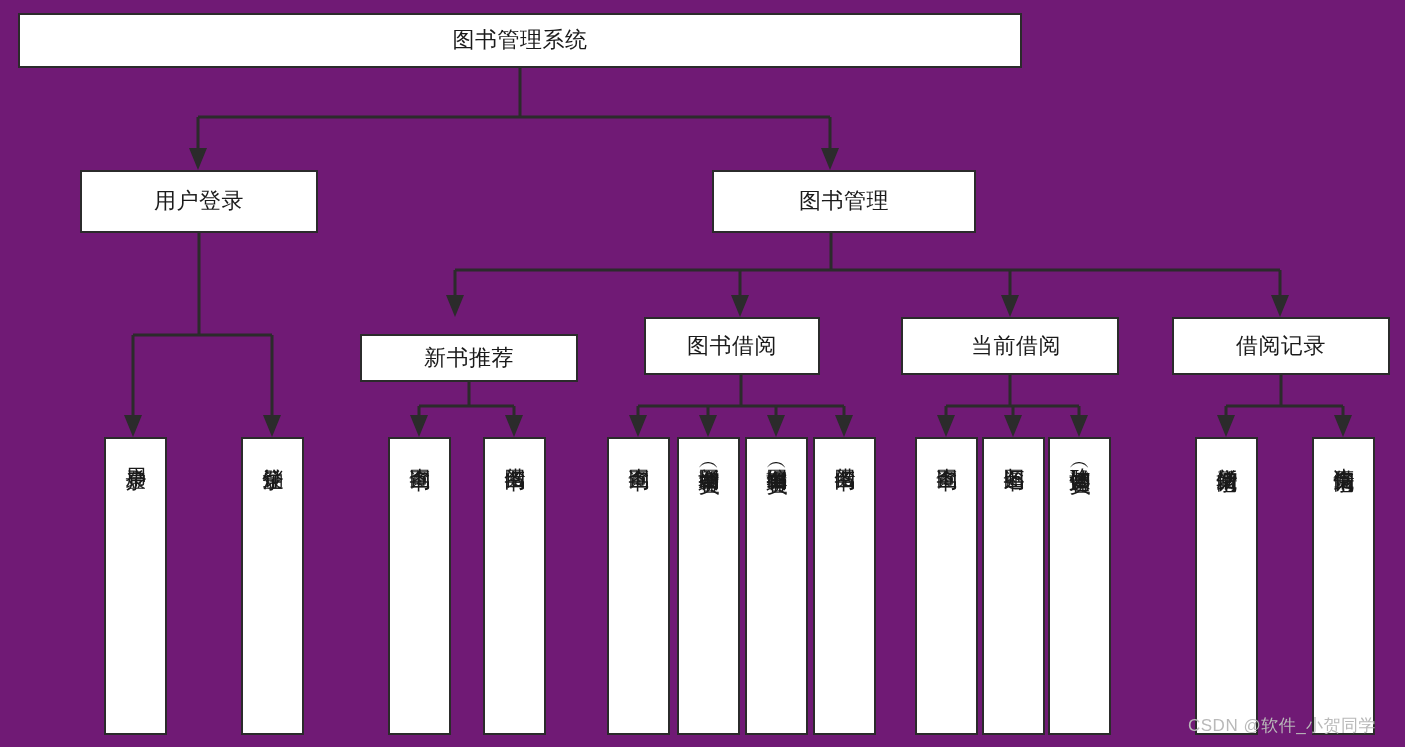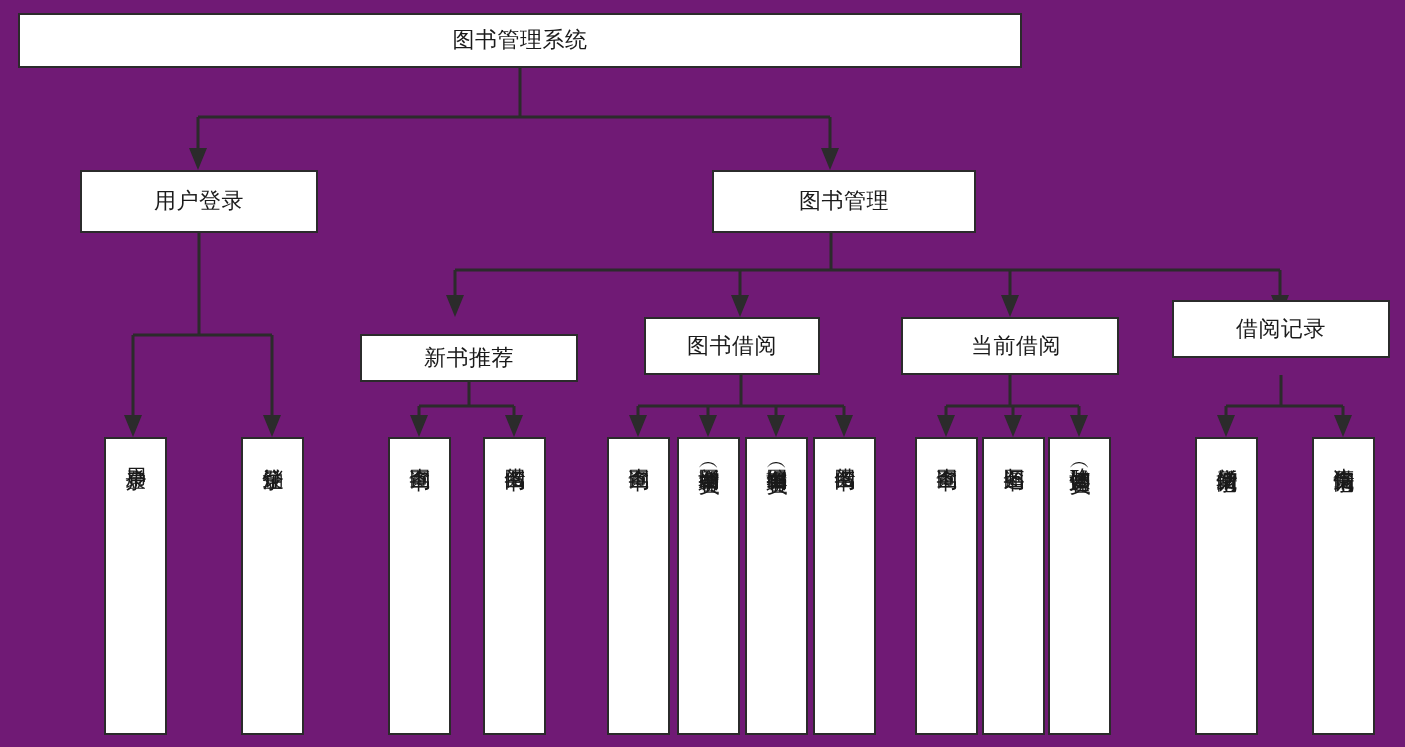--- a/index.html
+++ b/index.html
@@ -145,21 +145,21 @@
       </div>
       <div class="node-box horizontal" style="left: 360px; top: 334px; width: 218px; height: 48px;">
         <span class="node-label">新书推荐</span>
       </div>
       <div class="node-box horizontal" style="left: 644px; top: 317px; width: 176px; height: 58px;">
         <span class="node-label">图书借阅</span>
       </div>
       <div class="node-box horizontal" style="left: 901px; top: 317px; width: 218px; height: 58px; padding-left: 12px;">
         <span class="node-label">当前借阅</span>
       </div>
-      <div class="node-box horizontal" style="left: 1172px; top: 300px; width: 218px; height: 58px;">
+      <div class="node-box horizontal" style="left: 1172px; top: 317px; width: 218px; height: 58px;">
         <span class="node-label">借阅记录</span>
       </div>
       <div class="node-box vertical" style="left: 104px; top: 437px; width: 63px; height: 298px;">
         <span class="node-label">用户登录</span>
       </div>
       <div class="node-box vertical" style="left: 241px; top: 437px; width: 63px; height: 298px;">
         <span class="node-label">注销登录</span>
       </div>
       <div class="node-box vertical" style="left: 388px; top: 437px; width: 63px; height: 298px;">
         <span class="node-label">查询图书</span>
@@ -189,14 +189,15 @@
         <span class="node-label">确认归还（管理员）</span>
       </div>
       <div class="node-box vertical" style="left: 1195px; top: 437px; width: 63px; height: 298px;">
         <span class="node-label">新增借阅记录</span>
       </div>
       <div class="node-box vertical" style="left: 1312px; top: 437px; width: 63px; height: 298px;">
         <span class="node-label">查询借阅记录</span>
       </div>
     </div>
 
+  <div class="watermark" style="left: 1188px; top: 714px;">CSDN @软件_小贺同学</div>
 
 </div>
 
 </body></html>

